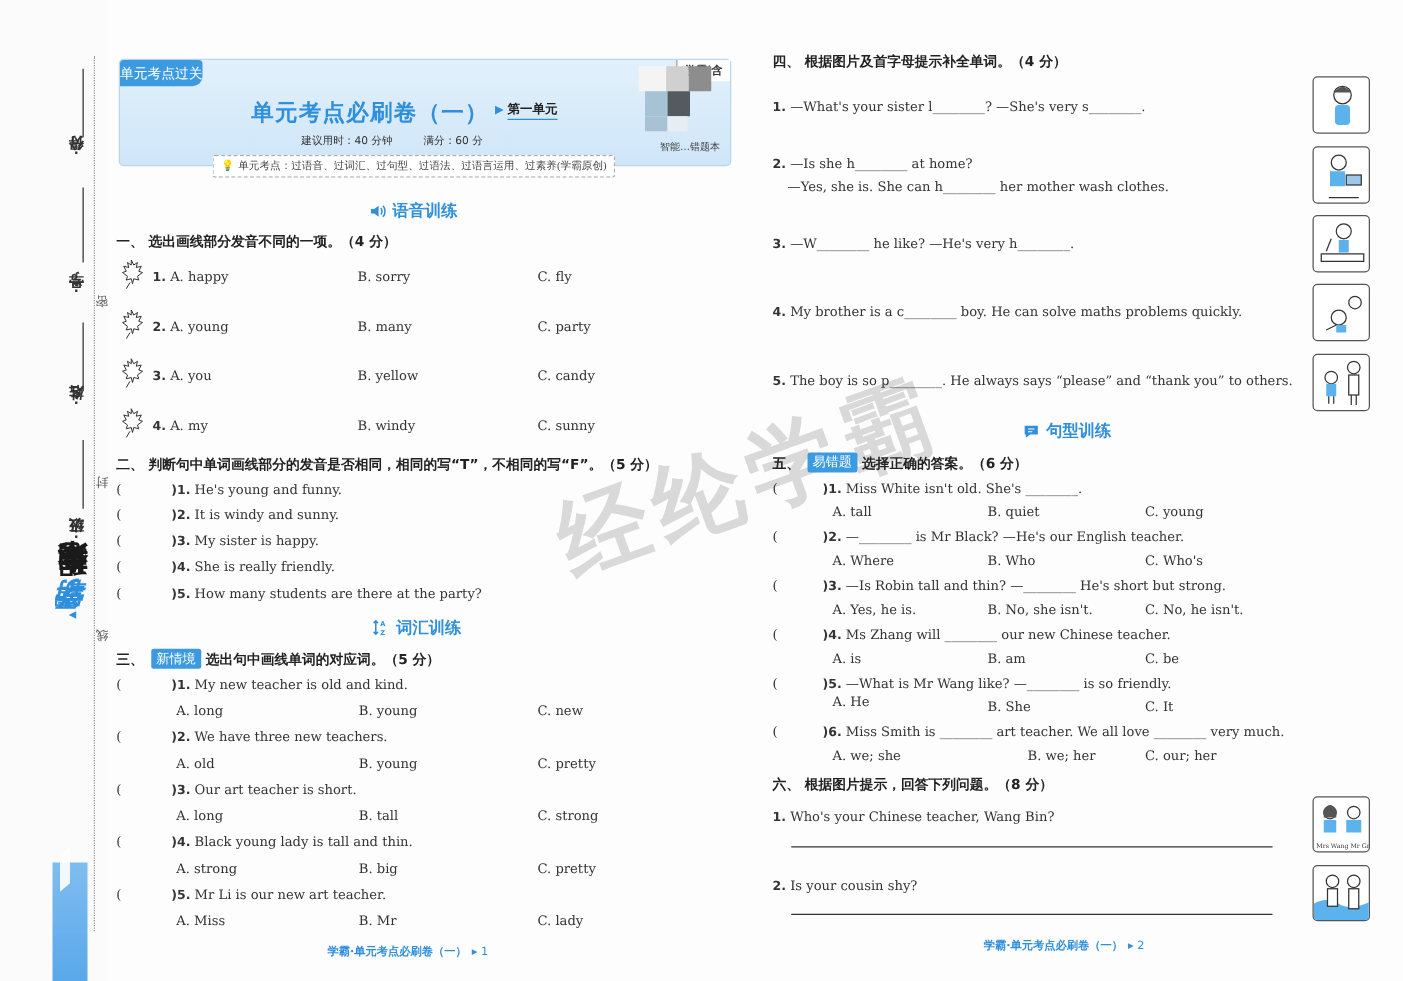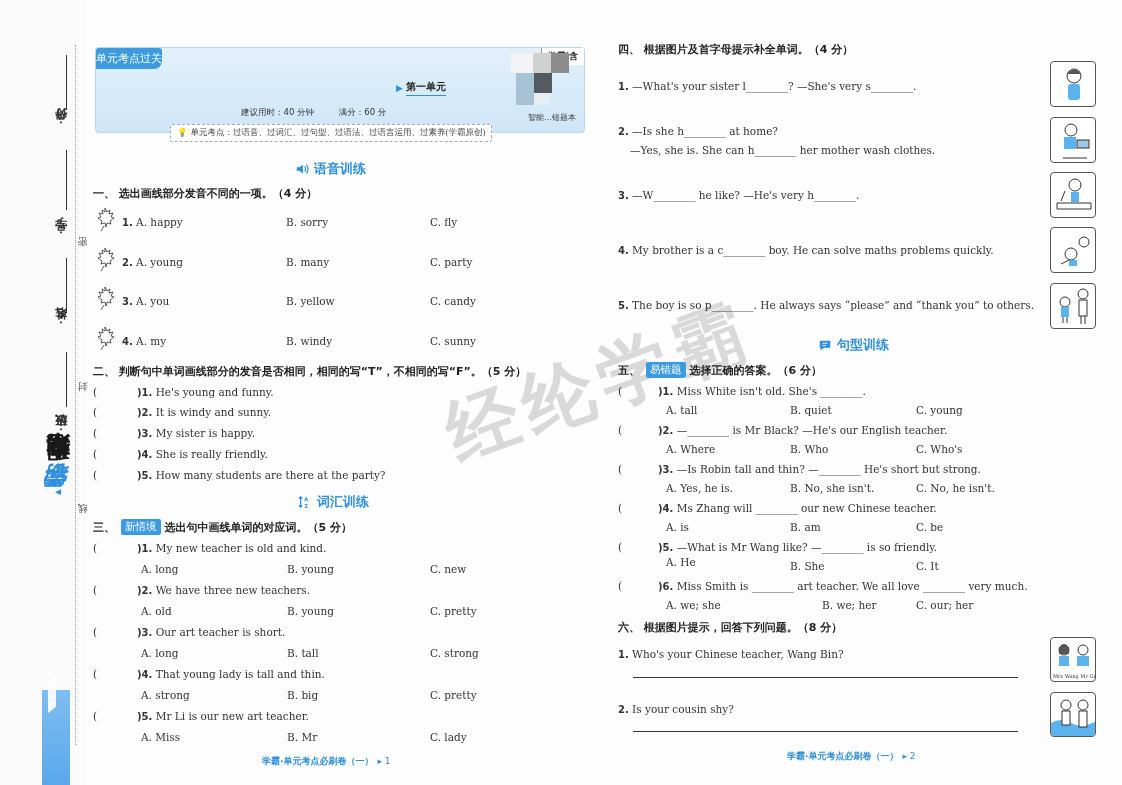--- a/index.html
+++ b/index.html
@@ -79,20 +79,21 @@
 
   <div class="brand-vert sans">
     <span class="b1">学霸</span><span style="color:#2f8fdc;font-size:12px;"> ▸ </span><span class="b2">全程期末卷</span>
   </div>
   <div class="brand-bar"></div>
 </div>
 
 <div id="header">
   <div class="hdr-tag sans">单元考点过关</div>
   <div class="hdr-brandtab sans">学霸|含</div>
+  <div class="hdr-title sans">单元考点必刷卷（一）</div>
   <div class="hdr-arrow">▶</div>
   <div class="hdr-unit sans">第一单元</div>
   <div class="hdr-meta sans">
     <span>建议用时：40 分钟</span>
     <span>满分：60 分</span>
   </div>
   <div class="hdr-err sans">智能…错题本</div>
 
   <div>
     <span class="pixel-block" style="left:415px;top:5px;width:22px;height:20px;background:#f4f4f4;"></span>
@@ -186,21 +187,21 @@
   <div class="row" style="left:93px;top:584px;"><span class="paren">(</span><span class="num">)2.</span> <span>We have three new teachers.</span></div>
   <div class="opt" style="left:141px;top:605px;">A. old</div>
   <div class="opt" style="left:287px;top:605px;">B. young</div>
   <div class="opt" style="left:430px;top:605px;">C. pretty</div>
 
   <div class="row" style="left:93px;top:626px;"><span class="paren">(</span><span class="num">)3.</span> <span>Our art teacher is short.</span></div>
   <div class="opt" style="left:141px;top:647px;">A. long</div>
   <div class="opt" style="left:287px;top:647px;">B. tall</div>
   <div class="opt" style="left:430px;top:647px;">C. strong</div>
 
-  <div class="row" style="left:93px;top:668px;"><span class="paren">(</span><span class="num">)4.</span> <span>That young lady is tall and thin.</span></div>
+  <div class="row" style="left:93px;top:668px;"><span class="paren">(</span><span class="num">)4.</span> <span>Black young lady is tall and thin.</span></div>
   <div class="opt" style="left:141px;top:689px;">A. strong</div>
   <div class="opt" style="left:287px;top:689px;">B. big</div>
   <div class="opt" style="left:430px;top:689px;">C. pretty</div>
 
   <div class="row" style="left:93px;top:710px;"><span class="paren">(</span><span class="num">)5.</span> <span>Mr Li is our new art teacher.</span></div>
   <div class="opt" style="left:141px;top:731px;">A. Miss</div>
   <div class="opt" style="left:287px;top:731px;">B. Mr</div>
   <div class="opt" style="left:430px;top:731px;">C. lady</div>
 </div>
 

